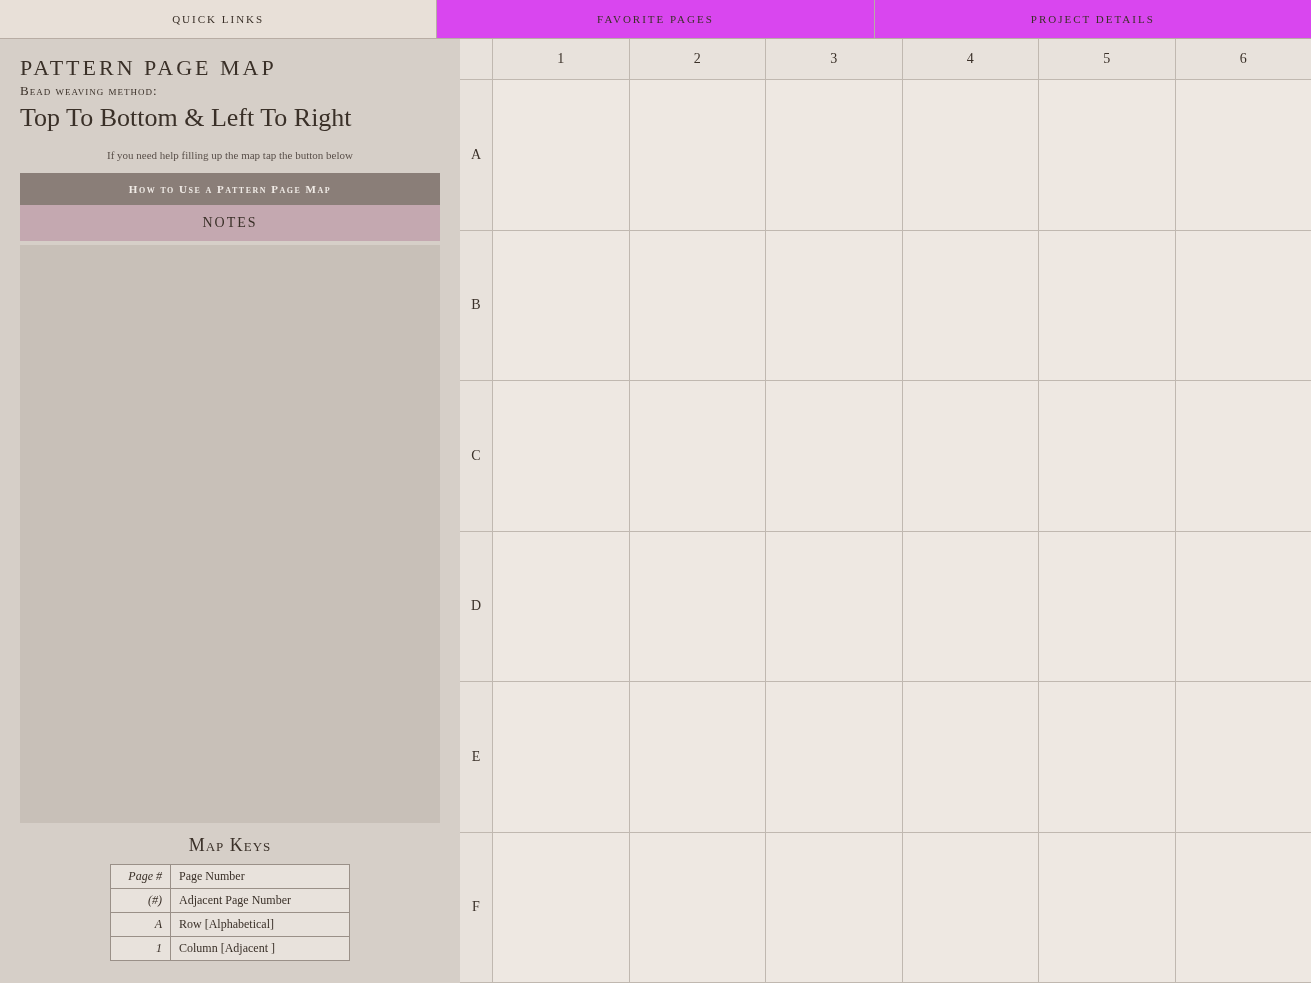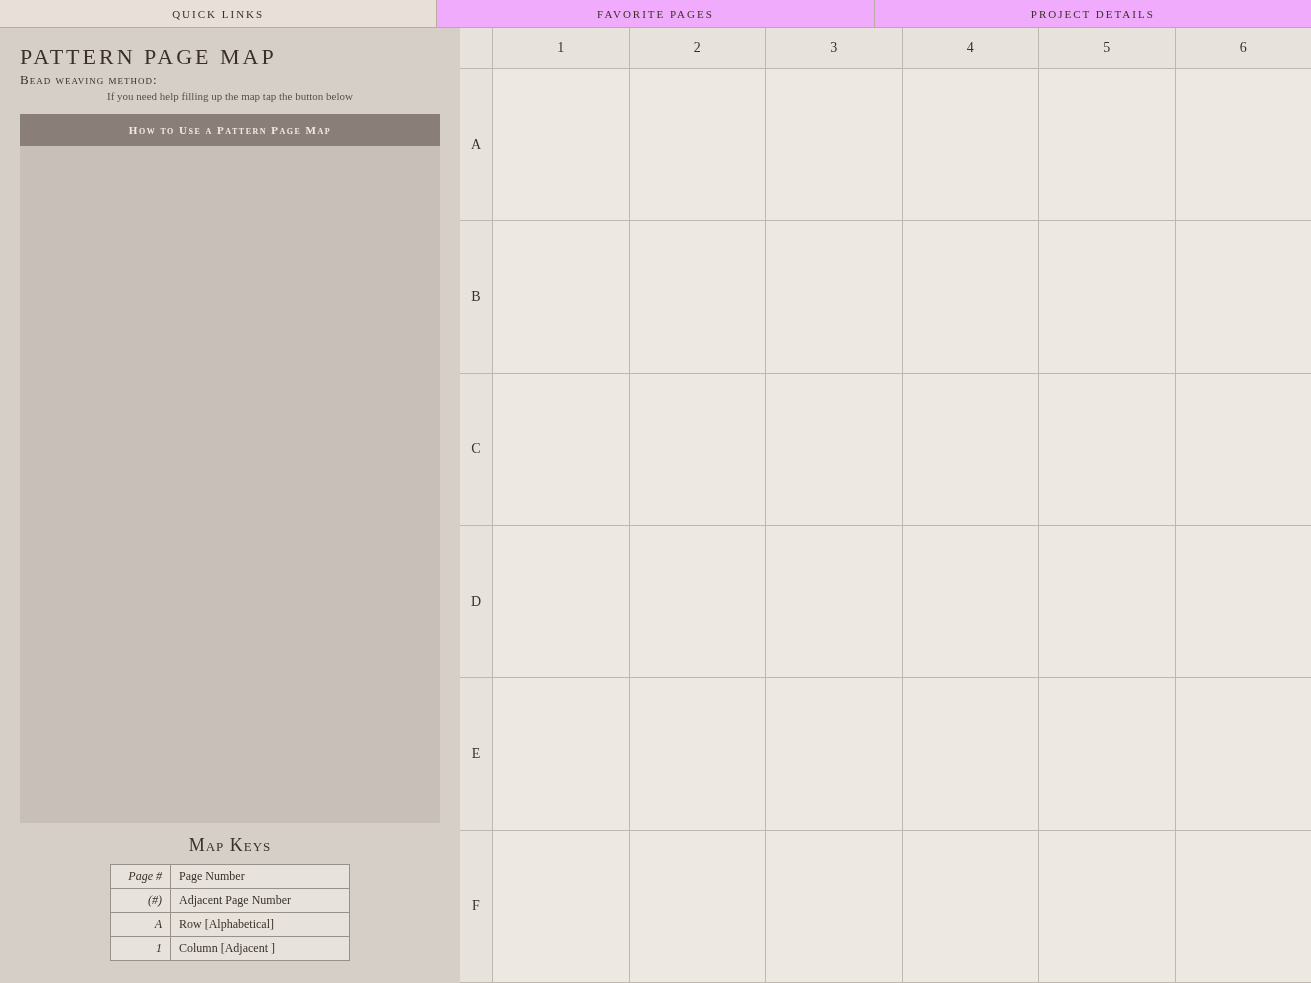--- a/index.html
+++ b/index.html
@@ -9,22 +9,22 @@
       width: 1311px;
       height: 983px;
       overflow: hidden;
       display: flex;
       flex-direction: column;
     }
 
     
     .top-nav {
       display: flex;
-      height: 28px;
-      background: #f0abfc;
+      height: 39px;
+      background: #d946ef;
       border-bottom: 1px solid #b8ada4;
     }
     .top-nav-item {
       flex: 1;
       display: flex;
       align-items: center;
       justify-content: center;
       font-size: 11px;
       letter-spacing: 2px;
       font-family: Georgia, serif;
@@ -224,22 +224,24 @@
   <div class="top-nav-item active">QUICK  LINKS</div>
   <div class="top-nav-item">FAVORITE  PAGES</div>
   <div class="top-nav-item">PROJECT  DETAILS</div>
 </div>
 
 <div class="main-content">
 
   <div class="sidebar">
     <div class="sidebar-title">PATTERN PAGE MAP</div>
     <div class="sidebar-subtitle">Bead weaving method:</div>
+    <div class="cursive-text">Top To Bottom &amp; Left To Right</div>
     <div class="help-text">If you need help filling up the map tap the button below</div>
     <button class="how-to-btn">How to Use a Pattern Page Map</button>
+    <button class="notes-btn">NOTES</button>
     <div class="notes-area"></div>
 
     <div class="map-keys-section">
       <div class="map-keys-title">Map Keys</div>
       <table class="map-keys-table">
         <tbody id="map-keys-tbody">
             <tr>
               <td>Page #</td>
               <td>Page Number</td>
             </tr>

